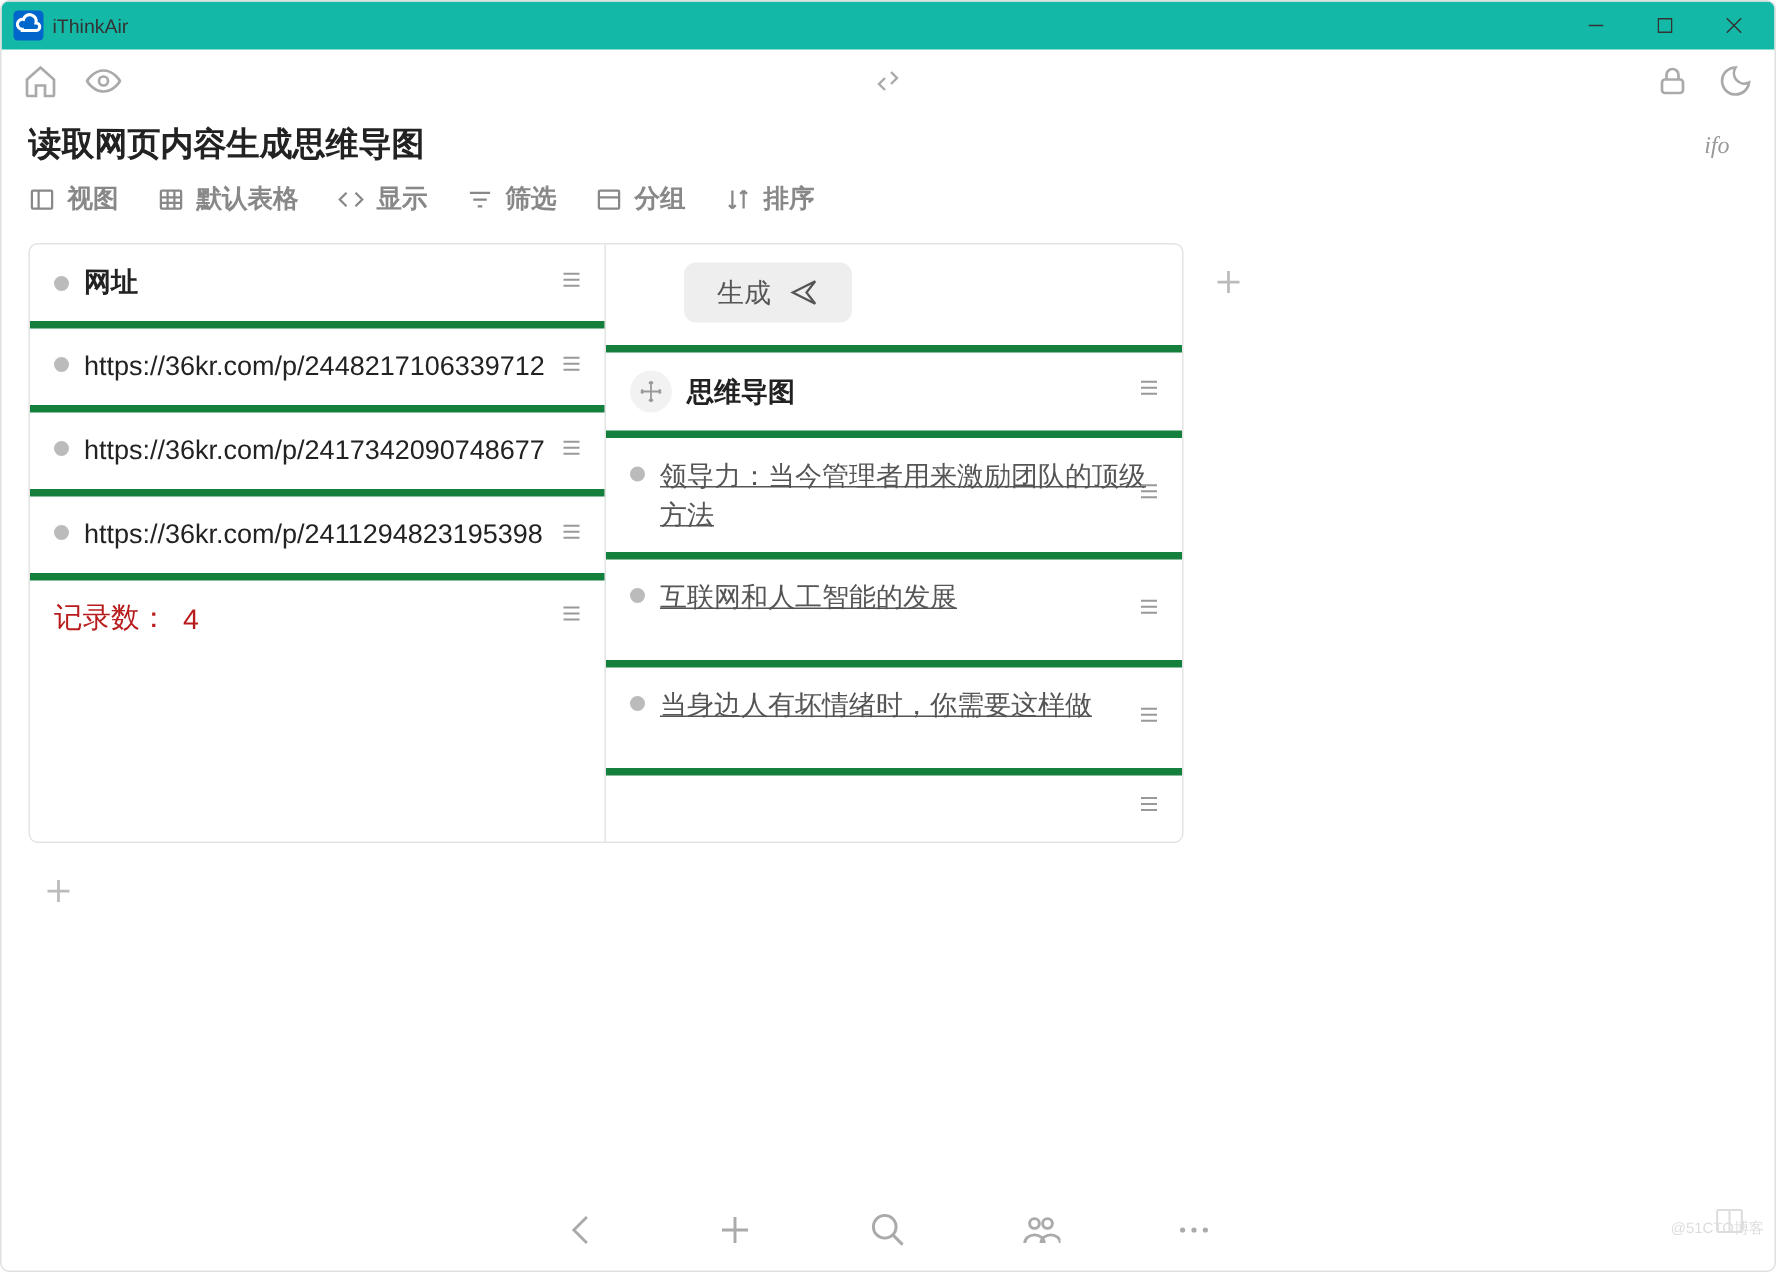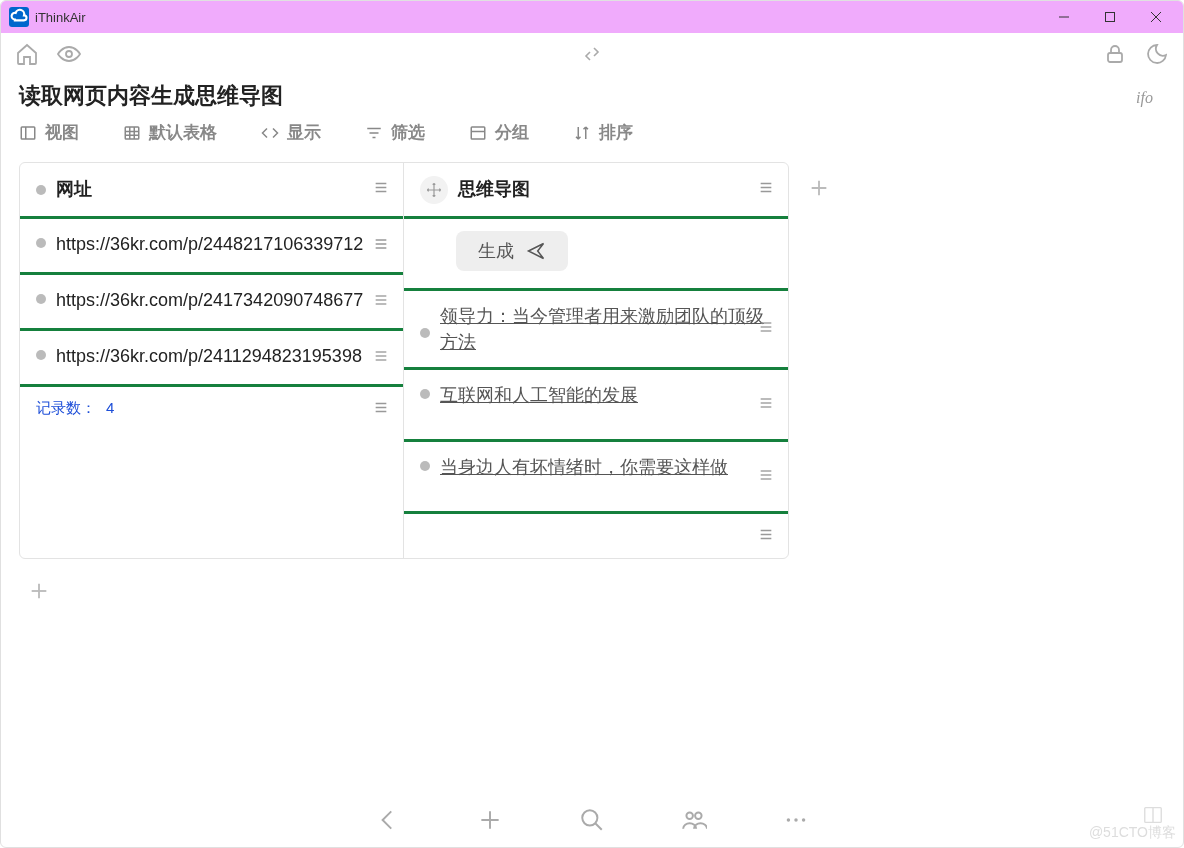--- a/index.html
+++ b/index.html
@@ -1,51 +1,51 @@
 <!DOCTYPE html>
 <html><head>
 <meta charset="utf-8">
 <style>
   * { box-sizing: border-box; margin: 0; padding: 0; }
   body { font-family: "Segoe UI", -apple-system, sans-serif; background: #fff; width: 1184px; height: 848px; overflow: hidden; border: 1px solid #e0e0e0; border-radius: 6px; display: flex; flex-direction: column; }
   
-  .titlebar { height: 32px; display: flex; align-items: center; padding: 0 4px; background: #f0abfc; border-bottom: 0; }
+  .titlebar { height: 32px; display: flex; align-items: center; padding: 0 4px; background: #14b8a6; border-bottom: 0; }
   .titlebar .app-icon { width: 20px; height: 20px; margin-left: 4px; background: #0066cc; border-radius: 3px; display: flex; align-items: center; justify-content: center; color: #fff; font-size: 11px; }
   .titlebar .app-title { font-size: 13px; color: #333; margin-left: 6px; }
   .titlebar .spacer { flex: 1; }
   .titlebar .win-btn { width: 46px; height: 32px; display: flex; align-items: center; justify-content: center; color: #333; }
   .titlebar .win-btn svg { width: 10px; height: 10px; }
   
   .toolbar { height: 42px; display: flex; align-items: center; padding: 0 12px; }
   .toolbar .tb-left { display: flex; gap: 14px; align-items: center; }
   .toolbar .tb-center { flex: 1; display: flex; justify-content: center; }
   .toolbar .tb-right { display: flex; gap: 14px; align-items: center; }
   .tb-icon { width: 28px; height: 28px; display: flex; align-items: center; justify-content: center; color: #aaa; }
   .tb-icon svg { width: 24px; height: 24px; }
   
   .info-tag { font-family: serif; font-style: italic; color: #999; font-size: 16px; margin-right: 12px; }
   
   .content { flex: 1; padding: 0 18px; overflow: auto; }
   
   .page-title { font-size: 22px; font-weight: 700; color: #222; margin-top: 6px; margin-bottom: 10px; }
   
-  .view-tabs { display: flex; gap: 44px; align-items: center; color: #888; font-size: 17px; font-weight: 600; margin-bottom: 18px; }
+  .view-tabs { display: flex; gap: 26px; align-items: center; color: #888; font-size: 17px; font-weight: 600; margin-bottom: 18px; }
   .view-tab { display: flex; align-items: center; gap: 8px; }
   .view-tab svg { width: 18px; height: 18px; }
   
   .grid-wrap { display: flex; align-items: flex-start; }
   .grid { border: 1px solid #e3e3e3; border-radius: 6px; display: flex; }
   .col { border-right: 1px solid #e3e3e3; }
   .col:last-child { border-right: none; }
   .col1 { width: 384px; }
   .col2 { width: 384px; }
   
-  .cell { border-bottom: 3px solid #15803d; padding: 12px 16px; display: flex; align-items: flex-start; gap: 10px; position: relative; min-height: 56px; }
+  .cell { border-bottom: 5px solid #15803d; padding: 12px 16px; display: flex; align-items: flex-start; gap: 10px; position: relative; min-height: 56px; }
   .cell.header { font-weight: 700; color: #222; font-size: 18px; align-items: center; }
-  .cell.footer { border-bottom: none; color: #1d4ed8; font-size: 15px; align-items: flex-start; min-height: 44px; }
+  .cell.footer { border-bottom: none; color: #b91c1c; font-size: 19px; align-items: flex-end; min-height: 44px; }
   .cell .bullet { width: 10px; height: 10px; border-radius: 50%; background: #bbb; flex-shrink: 0; margin-top: 7px; }
   .cell.header .bullet, .cell.footer .bullet { margin-top: 0; }
   .cell .text { font-size: 18px; color: #222; line-height: 1.45; flex: 1; }
   .cell .text.link { color: #555; text-decoration: underline; }
   .cell .menu { position: absolute; right: 14px; top: 50%; transform: translateY(-50%); color: #999; }
   .cell .menu svg { width: 16px; height: 16px; }
   
   .move-icon { width: 28px; height: 28px; border-radius: 50%; background: #f2f2f2; display: flex; align-items: center; justify-content: center; color: #999; flex-shrink: 0; }
   .move-icon svg { width: 16px; height: 16px; }
   
@@ -54,21 +54,21 @@
   
   .add-col { width: 40px; height: 40px; display: flex; align-items: center; justify-content: center; color: #bbb; margin-left: 10px; margin-top: 6px; }
   .add-col svg { width: 22px; height: 22px; }
   
   .add-row { width: 40px; height: 40px; display: flex; align-items: center; justify-content: center; color: #bbb; margin-top: 12px; }
   .add-row svg { width: 22px; height: 22px; }
   
   .bottombar { height: 54px; border-top: 0; display: flex; align-items: center; justify-content: center; gap: 72px; color: #aaa; }
   .bottombar .bb-icon { width: 30px; height: 30px; display: flex; align-items: center; justify-content: center; }
   .bottombar svg { width: 26px; height: 26px; }
-  .watermark { position: absolute; right: 8px; bottom: 6px; font-size: 14px; color: #ddd; }
+  .watermark { position: absolute; right: 8px; bottom: 22px; font-size: 10px; color: #ddd; }
   .panel-icon { position: absolute; right: 20px; bottom: 18px; color: #ddd; }
   .panel-icon svg { width: 22px; height: 22px; }
 </style>
 </head>
 <body>
 
 <div class="titlebar">
   <div class="app-icon">
     <svg viewBox="0 0 24 24" fill="none" stroke="#fff" stroke-width="2.5">
         <path d="M7 15a4 4 0 1 1 1-7.9A5 5 0 0 1 18 10a3 3 0 0 1 0 6H7z"></path>
@@ -229,42 +229,42 @@
           <span>4</span>
           <div class="menu"><svg viewBox="0 0 24 24" stroke="currentColor" stroke-width="2">
                 <line x1="4" y1="6" x2="20" y2="6"></line>
                 <line x1="4" y1="12" x2="20" y2="12"></line>
                 <line x1="4" y1="18" x2="20" y2="18"></line>
               </svg></div>
         </div>
       </div>
 
       <div class="col col2">
+        <div class="cell" style="min-height:72px;">
+          <div class="gen-btn">
+            <span>生成</span>
+            <svg viewBox="0 0 24 24" fill="none" stroke="currentColor" stroke-width="1.8">
+                <path d="M3 12l18-9-7 9 7 9z"></path>
+              </svg>
+          </div>
+        </div>
         <div class="cell header">
           <div class="move-icon">
               <svg viewBox="0 0 24 24" fill="none" stroke="currentColor" stroke-width="1.8">
                 <path d="M12 2v20M2 12h20M12 2l-2 2M12 2l2 2M12 22l-2-2M12 22l2-2M2 12l2-2M2 12l2 2M22 12l-2-2M22 12l-2 2"></path>
               </svg>
             </div>
           <span class="text">思维导图</span>
           <div class="menu"><svg viewBox="0 0 24 24" stroke="currentColor" stroke-width="2">
                 <line x1="4" y1="6" x2="20" y2="6"></line>
                 <line x1="4" y1="12" x2="20" y2="12"></line>
                 <line x1="4" y1="18" x2="20" y2="18"></line>
               </svg></div>
         </div>
         <div class="cell" style="min-height:72px;">
-          <div class="gen-btn">
-            <span>生成</span>
-            <svg viewBox="0 0 24 24" fill="none" stroke="currentColor" stroke-width="1.8">
-                <path d="M3 12l18-9-7 9 7 9z"></path>
-              </svg>
-          </div>
-        </div>
-        <div class="cell" style="min-height:72px;align-items:center;">
           <div class="bullet"></div>
           <span class="text link">领导力：当今管理者用来激励团队的顶级方法</span>
           <div class="menu"><svg viewBox="0 0 24 24" stroke="currentColor" stroke-width="2">
                 <line x1="4" y1="6" x2="20" y2="6"></line>
                 <line x1="4" y1="12" x2="20" y2="12"></line>
                 <line x1="4" y1="18" x2="20" y2="18"></line>
               </svg></div>
         </div>
         <div class="cell" style="min-height:72px;">
           <div class="bullet"></div>

